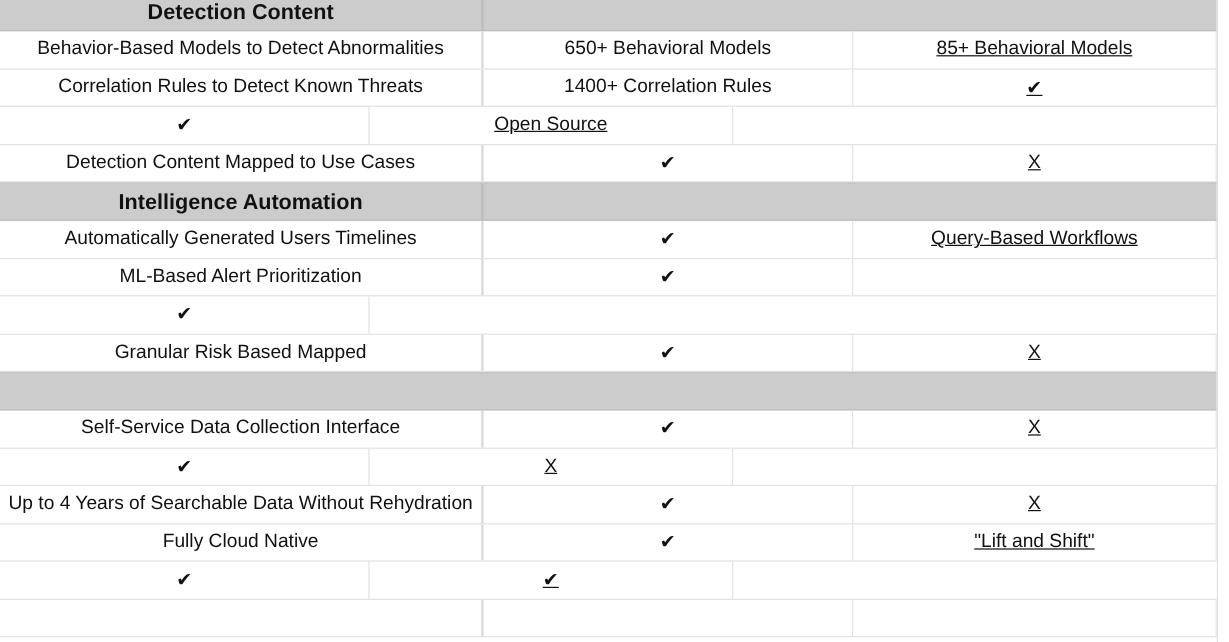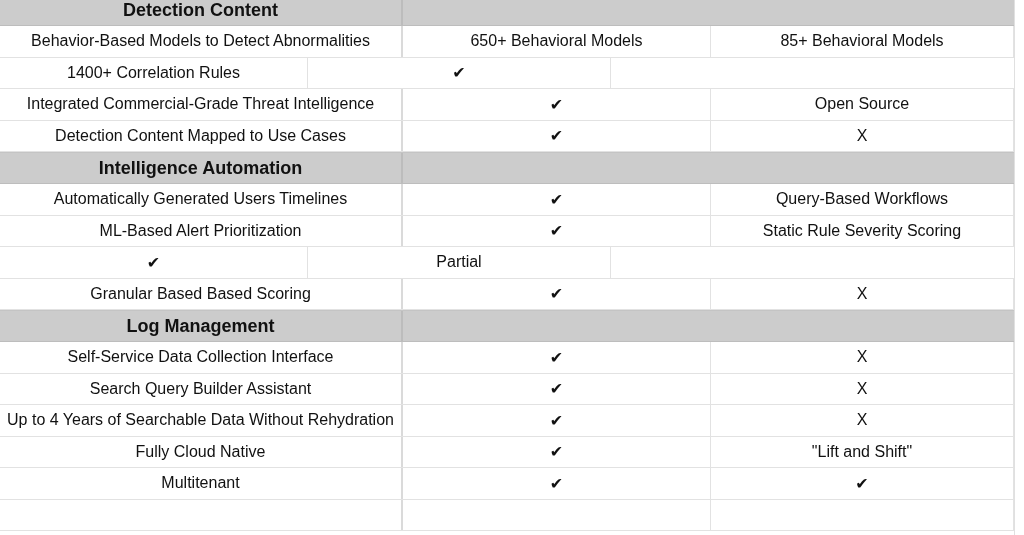--- a/index.html
+++ b/index.html
@@ -12,21 +12,21 @@
       display: flex; height: 31.5px; box-sizing: border-box;
       border-bottom: 1px solid #e2e2e2;
     }
     .row .cell {
       display: flex; align-items: center; justify-content: center;
       box-sizing: border-box; font-size: 16px; white-space: nowrap;
       border-right: 1px solid #e2e2e2;
     }
     .c1 { width: 403px; }
     .c2 { width: 308px; }
-    .c3 { width: 303px; }
+    .c3 { width: 303px; text-decoration: underline; }
     .row.section { background: #cccccc; height: 32px; border-bottom: 1px solid #bdbdbd; border-top: 1px solid #c4c4c4; }
     .row.section .cell { border-right: none; }
     .row.section .c1 { border-right: 2px solid #bcbcbc; font-weight: bold; font-size: 18px; }
     .row.section .c2-3 { width: 611px; }
     .row.data .c1 { border-right: 2px solid #dadada; }
     .mark { font-size: 18px; }
     .edge {
       position: absolute; top: 0; left: 1014px; width: 10px; height: 535px;
       border-left: 1px solid #e0e0e0; background: #fff;
     }
@@ -39,25 +39,25 @@
   <div class="row section">
     <div class="cell c1">Detection Content</div>
     <div class="cell c2-3"></div>
   </div>
   <div class="row data">
     <div class="cell c1">Behavior-Based Models to Detect Abnormalities</div>
     <div class="cell c2">650+ Behavioral Models</div>
     <div class="cell c3">85+ Behavioral Models</div>
   </div>
   <div class="row data">
+    <div class="cell c1">Correlation Rules to Detect Known Threats</div>
     <div class="cell c2">1400+ Correlation Rules</div>
     <div class="cell c3 mark">✔</div>
   </div>
   <div class="row data">
-    <div class="cell c1">Integrated Commercial-Grade Threat Intelligence</div>
     <div class="cell c2 mark">✔</div>
     <div class="cell c3">Open Source</div>
   </div>
   <div class="row data">
     <div class="cell c1">Detection Content Mapped to Use Cases</div>
     <div class="cell c2 mark">✔</div>
     <div class="cell c3">X</div>
   </div>
 
   <div class="row section">
@@ -65,59 +65,54 @@
     <div class="cell c2-3"></div>
   </div>
   <div class="row data">
     <div class="cell c1">Automatically Generated Users Timelines</div>
     <div class="cell c2 mark">✔</div>
     <div class="cell c3">Query-Based Workflows</div>
   </div>
   <div class="row data">
     <div class="cell c1">ML-Based Alert Prioritization</div>
     <div class="cell c2 mark">✔</div>
-    <div class="cell c3">Static Rule Severity Scoring</div>
   </div>
   <div class="row data">
     <div class="cell c2 mark">✔</div>
-    <div class="cell c3">Partial</div>
   </div>
   <div class="row data">
-    <div class="cell c1">Granular Based Based Scoring</div>
+    <div class="cell c1">Granular Risk Based Mapped</div>
     <div class="cell c2 mark">✔</div>
     <div class="cell c3">X</div>
   </div>
 
   <div class="row section">
-    <div class="cell c1">Log Management</div>
     <div class="cell c2-3"></div>
   </div>
   <div class="row data">
     <div class="cell c1">Self-Service Data Collection Interface</div>
     <div class="cell c2 mark">✔</div>
     <div class="cell c3">X</div>
   </div>
   <div class="row data">
-    <div class="cell c1">Search Query Builder Assistant</div>
     <div class="cell c2 mark">✔</div>
     <div class="cell c3">X</div>
   </div>
   <div class="row data">
     <div class="cell c1">Up to 4 Years of Searchable Data Without Rehydration</div>
     <div class="cell c2 mark">✔</div>
     <div class="cell c3">X</div>
   </div>
 
   <div class="row data">
     <div class="cell c1">Fully Cloud Native</div>
     <div class="cell c2 mark">✔</div>
     <div class="cell c3">"Lift and Shift"</div>
   </div>
   <div class="row data">
-    <div class="cell c1">Multitenant</div>
     <div class="cell c2 mark">✔</div>
     <div class="cell c3 mark">✔</div>
   </div>
   <div class="row data">
     <div class="cell c1"></div>
     <div class="cell c2"></div>
     <div class="cell c3"></div>
   </div>
 </div>
 

